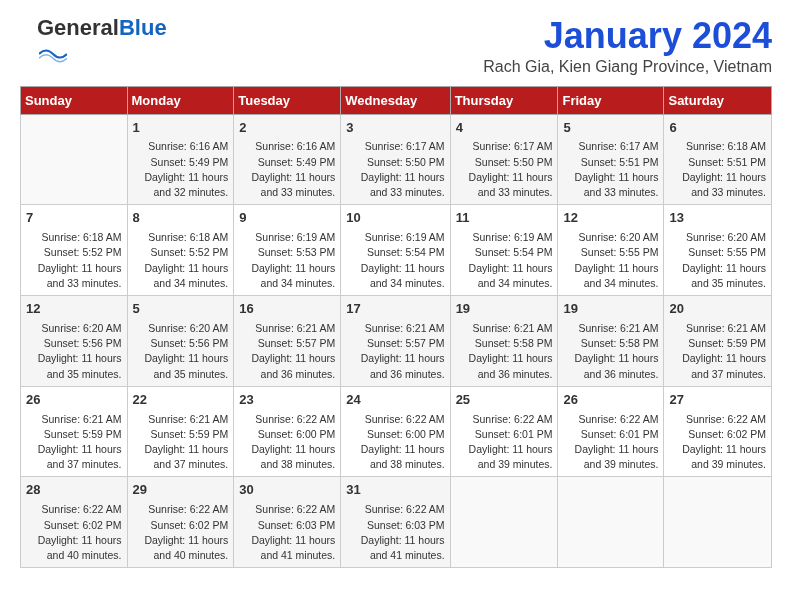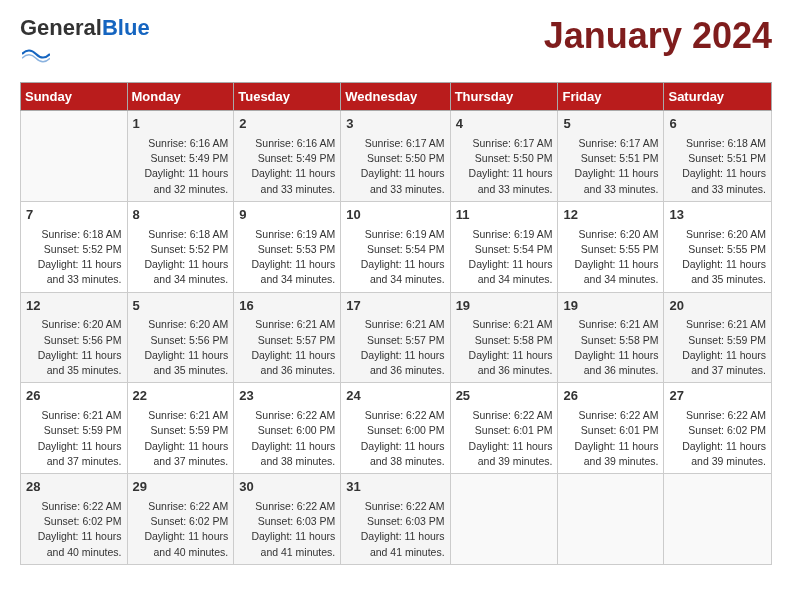--- a/index.html
+++ b/index.html
@@ -12,40 +12,41 @@
     }
     .header-area {
       display: flex;
       justify-content: space-between;
       align-items: flex-start;
       margin-bottom: 10px;
     }
     .logo-area {
       display: flex;
       align-items: flex-start;
+      margin-left: 17px;
     }
     .logo-text {
       font-size: 22px;
       font-weight: bold;
       line-height: 1.1;
     }
     .logo-general { color: #333; }
     .logo-blue { color: #1565C0; }
     .logo-icon {
       width: 28px;
       height: 28px;
       margin-left: 2px;
     }
     .title-area {
       text-align: right;
     }
     .calendar-title {
       font-size: 36px;
       font-weight: bold;
-      color: #7f1d1d;
+      color: #1d4ed8;
       line-height: 1.1;
     }
     .calendar-subtitle {
       font-size: 16px;
       color: #444;
       margin-top: 2px;
     }
     table {
       width: 100%;
       border-collapse: collapse;
@@ -101,20 +102,21 @@
       </div>
       
       <svg class="logo-icon" viewBox="0 0 40 20">
         <path d="M0 10 Q10 0 20 10 Q30 20 40 10" stroke="#1565C0" stroke-width="3" fill="none"></path>
         <path d="M0 16 Q10 6 20 16 Q30 26 40 16" stroke="#1565C0" stroke-width="2" fill="none" opacity="0.5"></path>
       </svg>
     </div>
   </div>
   <div class="title-area">
     <div class="calendar-title">January 2024</div>
+    <div class="calendar-subtitle">Rach Gia, Kien Giang Province, Vietnam</div>
   </div>
 </div>
 
 <table>
   <thead>
     <tr>
     <th>Sunday</th>
         <th>Monday</th>
         <th>Tuesday</th>
         <th>Wednesday</th>

